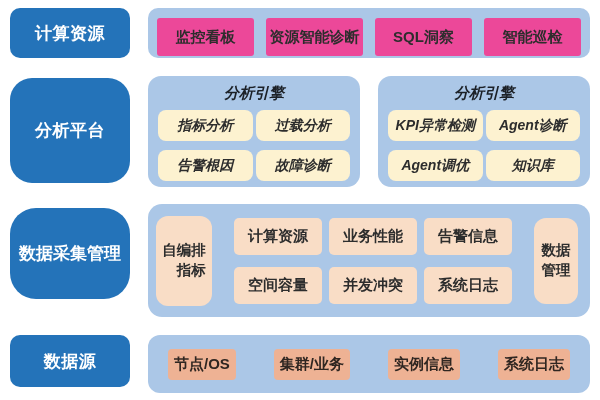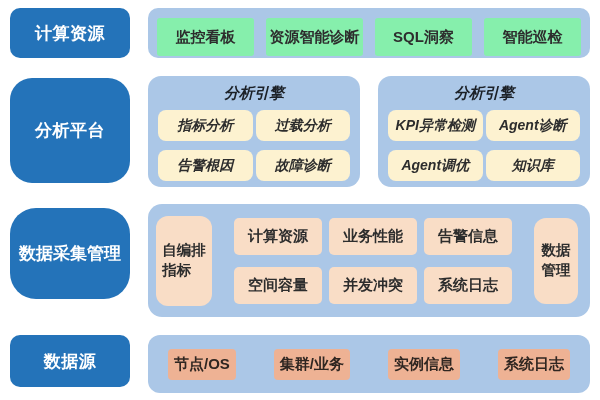--- a/index.html
+++ b/index.html
@@ -32,21 +32,21 @@
     position: absolute; left: 148px; width: 442px;
     background: #abc7e7;
   }
 
   
   .row-ops .container {
     top: 0; height: 50px; border-radius: 10px;
     display: flex; align-items: center; gap: 12px; padding: 6px 9px;
   }
   .app-item {
-    flex: 1; height: 38px; background: #86efac; border-radius: 3px;
+    flex: 1; height: 38px; background: #ec4899; border-radius: 3px;
     display: flex; align-items: center; justify-content: center;
     font-size: 15px; font-weight: 600; color: #2d2d2d; white-space: nowrap; margin-top: 8px;
   }
 
   
   .engine {
     position: absolute; top: 0; height: 111px; width: 212px;
     background: #abc7e7; border-radius: 13px; padding: 8px 10px 0 10px; font-style: italic;
   }
   .engine-left  { left: 148px; }
@@ -66,21 +66,21 @@
 
   
   .row-collection .container {
     top: 0; height: 113px; border-radius: 14px;
     display: flex; align-items: center; justify-content: space-between;
     padding: 0 12px 0 8px;
   }
   .tall-item {
     background: #f9ddc6; border-radius: 12px;
     display: flex; align-items: center; justify-content: center;
-    text-align: left; white-space: pre-line;
+    text-align: right; white-space: pre-line;
     font-size: 14.5px; font-weight: 600; color: #2d2d2d; line-height: 1.35;
   }
   .tall-left  { width: 56px; height: 90px; }
   .tall-right { width: 44px; height: 86px; }
   .collect-grid {
     display: grid; grid-template-columns: 88px 88px 88px;
     gap: 12px 7px; margin: 0 4px;
   }
   .collect-item {
     height: 37px; background: #f9ddc6; border-radius: 5px;

